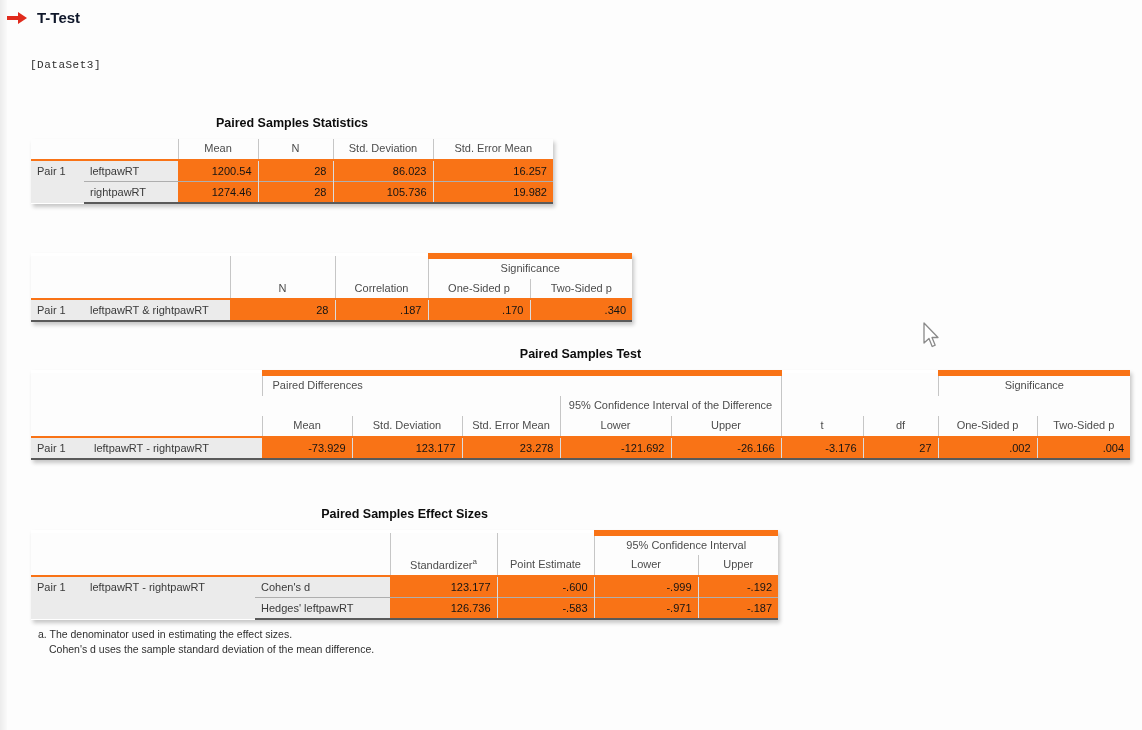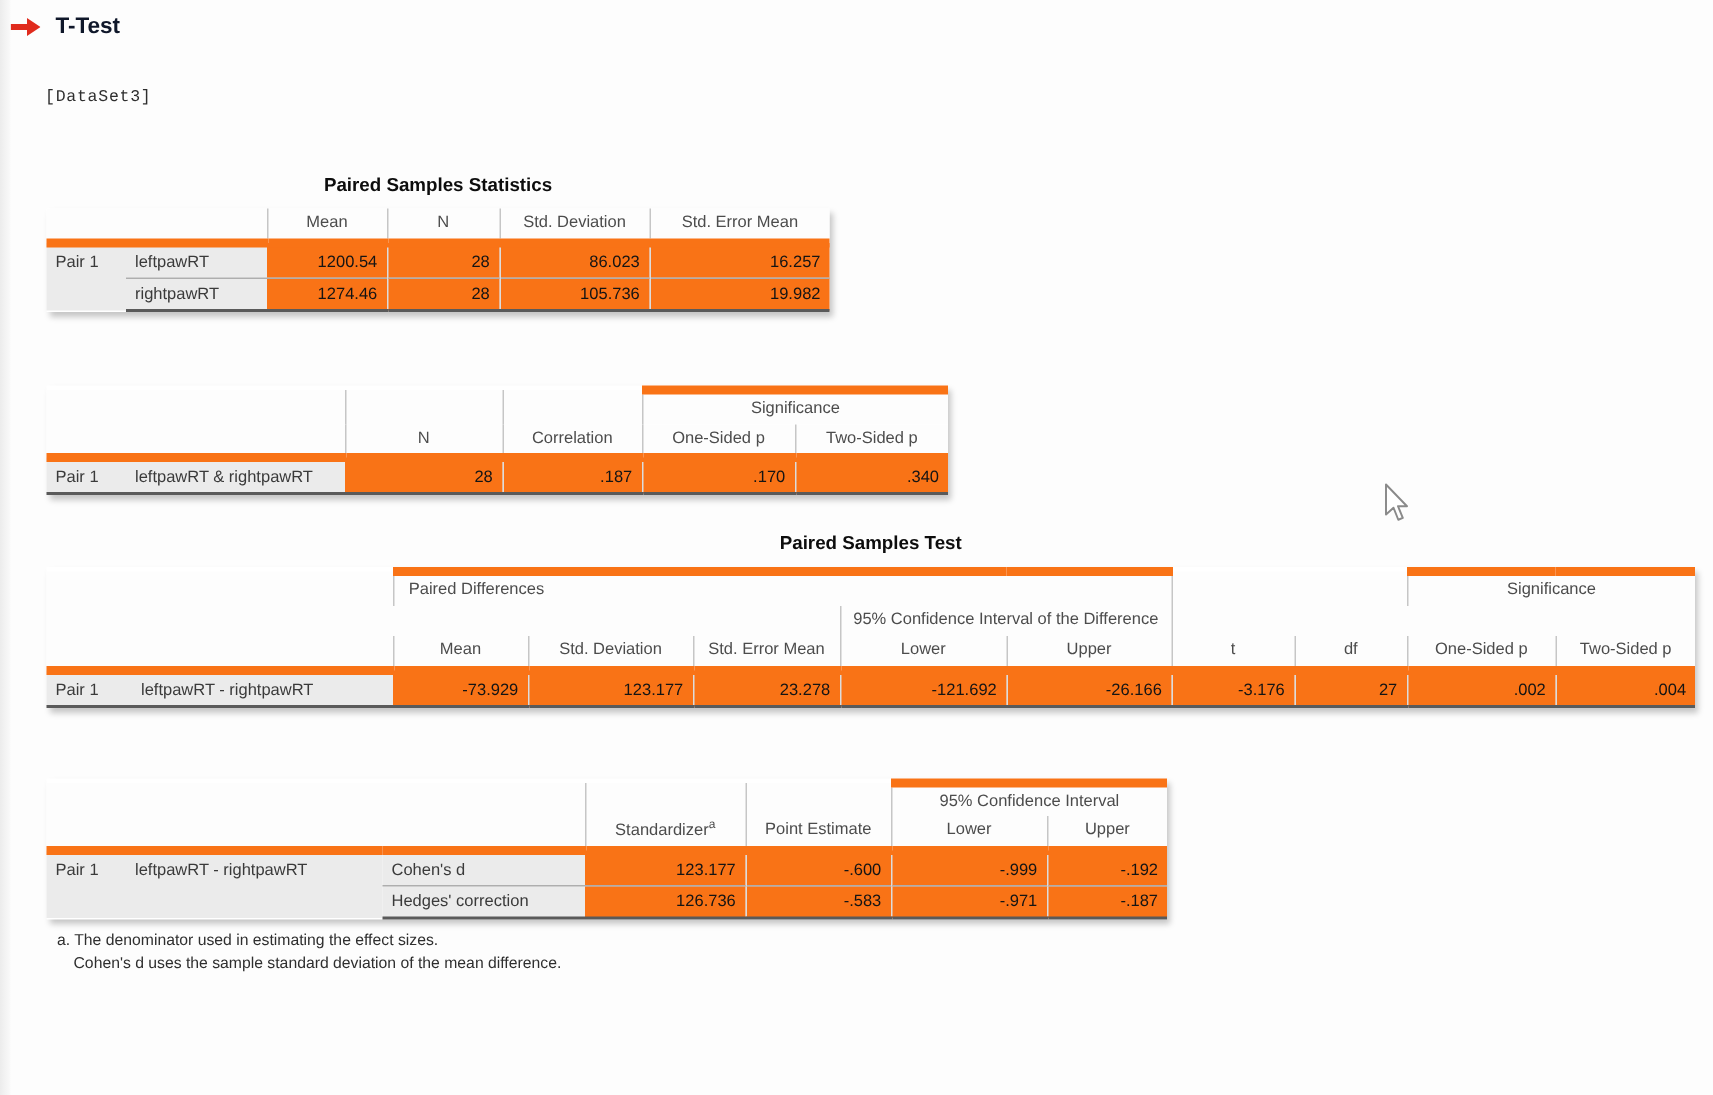--- a/index.html
+++ b/index.html
@@ -33,21 +33,21 @@
     background:#fff;
   }
   table.spss th {
     font-weight:normal; color:#4c4c4c; text-align:center;
     padding:3px 5px; vertical-align:bottom; background:#fdfdfd;
     line-height:1.25;
   }
   table.spss td { padding:4px 6px; vertical-align:middle; }
   td.lbl { background:#ebebeb; color:#3a3a3a; text-align:left; padding-left:8px; }
   td.num { background:#f97316; color:#141414; text-align:right; padding-right:10px; }
-  .rule-top td { border-top:6px solid #f97316; }          
+  .rule-top td { border-top:2px solid #f97316; }          
   tr.last td  { border-bottom:2px solid #5a5a5a; }        
   .vh { border-left:1px solid #c6c6c6; }                  
   .vd { border-left:1px solid #dcdcdc; }                  
   .grp-top { border-top:6px solid #f97316; }              
   tr.rowsep td { border-top:1px solid #aeaeae; }          
   sup { font-size:8px; }
   
   #t-stats   { margin-top:45px; }
   #t-corr    { margin-top:49px; }
   #t-test    { margin-top:25px; }
@@ -198,20 +198,21 @@
         <td class="num vd">-3.176</td>
         <td class="num vd">27</td>
         <td class="num vd">.002</td>
         <td class="num vd">.004</td>
       </tr>
     </tbody>
   </table>
 </div>
 
 <div class="tbl-wrap" id="t-effect" style="width:747px">
+  <div class="tbl-title">Paired Samples Effect Sizes</div>
   <table class="spss" style="width:747px">
     <colgroup>
         <col style="width:53px">
         <col style="width:171px">
         <col style="width:135px">
         <col style="width:107px">
         <col style="width:97px">
         <col style="width:104px">
         <col style="width:80px">
       </colgroup>
@@ -231,21 +232,21 @@
       <tr class="rule-top">
         <td class="lbl" rowspan="2" style="vertical-align:top">Pair 1</td>
         <td class="lbl" rowspan="2" style="vertical-align:top">leftpawRT - rightpawRT</td>
         <td class="lbl">Cohen's d</td>
         <td class="num">123.177</td>
         <td class="num vd">-.600</td>
         <td class="num vd">-.999</td>
         <td class="num vd">-.192</td>
       </tr>
       <tr class="rowsep last">
-        <td class="lbl">Hedges' correction</td>
+        <td class="lbl">Hedges' leftpawRT</td>
         <td class="num">126.736</td>
         <td class="num vd">-.583</td>
         <td class="num vd">-.971</td>
         <td class="num vd">-.187</td>
       </tr>
     </tbody>
   </table>
 </div>
 
 <div class="footnote">

